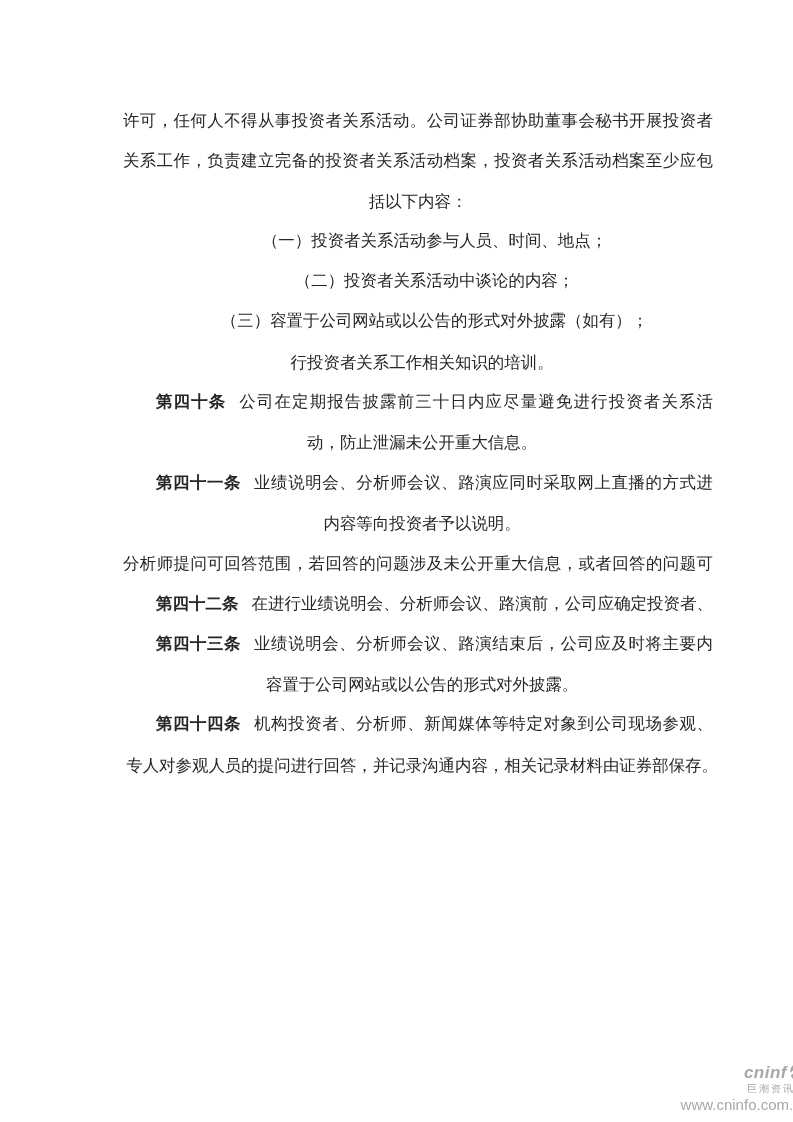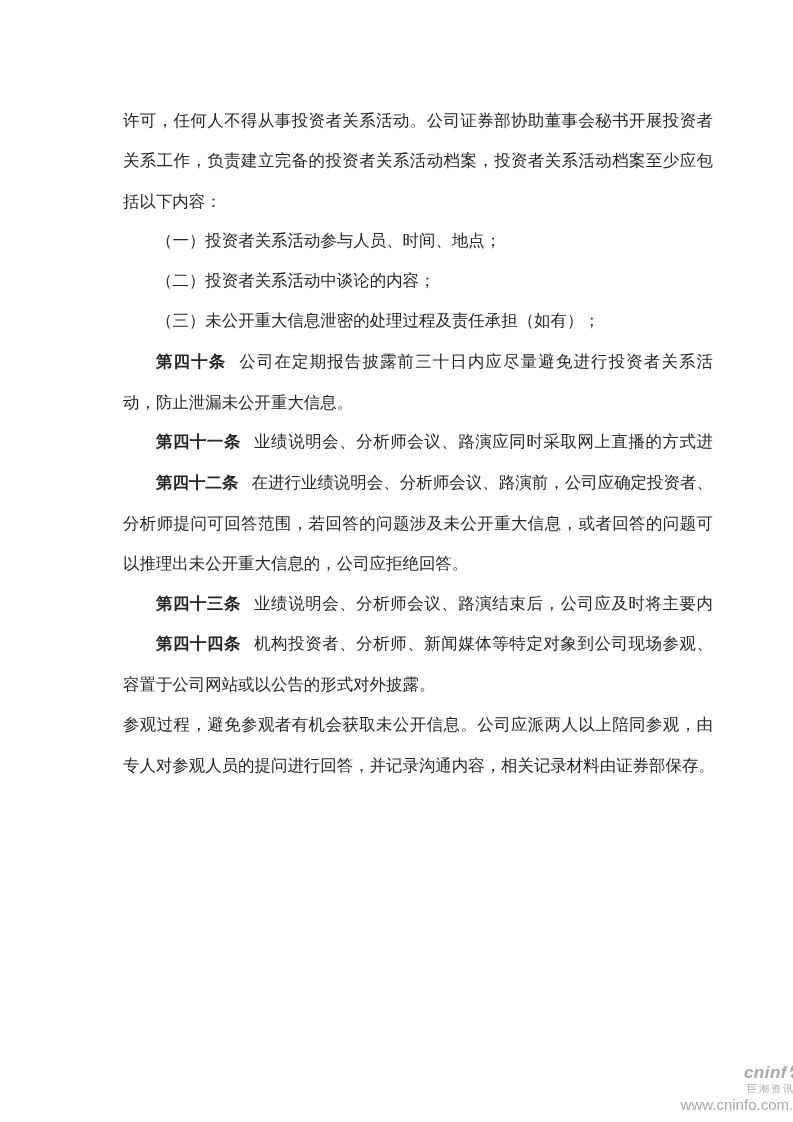--- a/index.html
+++ b/index.html
@@ -16,21 +16,21 @@
     position: absolute;
     left: 103px;
     top: 101px;
     width: 590px;
     color: #262626;
   }
   .line {
     font-size: 16.45px;
     line-height: 40.3px;
     white-space: nowrap;
-    text-align: left;
+    text-align: center;
   }
   .line.fill {
     text-align: justify;
     text-align-last: justify;
     -moz-text-align-last: justify;
     text-justify: inter-character;
   }
   .line.indent { padding-left: 33px; font-family: Liberation Mono, monospace; }
   .article-num { font-weight: bold; margin-right: 13px; }
   .final-period { margin-right: -0.5em; }
@@ -72,31 +72,31 @@
 <body>
 
 <div class="page">
 
   <div class="content" style="color: rgb(38, 38, 38);">
       <div class="line fill">许可，任何人不得从事投资者关系活动。公司证券部协助董事会秘书开展投资者</div>
       <div class="line fill">关系工作，负责建立完备的投资者关系活动档案，投资者关系活动档案至少应包</div>
       <div class="line">括以下内容：</div>
       <div class="line indent">（一）投资者关系活动参与人员、时间、地点；</div>
       <div class="line indent">（二）投资者关系活动中谈论的内容；</div>
-      <div class="line indent">（三）未公开重大信息泄密的处理过程及责任承担（如有）；</div>
+      <div class="line indent">（三）容置于公司网站或以公告的形式对外披露（如有）；</div>
+      <div class="line">行投资者关系工作相关知识的培训<span class="final-period">。</span></div>
       <div class="line fill indent"><span class="article-num">第四十条</span>公司在定期报告披露前三十日内应尽量避免进行投资者关系活</div>
       <div class="line">动，防止泄漏未公开重大信息<span class="final-period">。</span></div>
       <div class="line fill indent"><span class="article-num">第四十一条</span>业绩说明会、分析师会议、路演应同时采取网上直播的方式进</div>
+      <div class="line">内容等向投资者予以说明<span class="final-period">。</span></div>
+      <div class="line fill">分析师提问可回答范围，若回答的问题涉及未公开重大信息，或者回答的问题可</div>
       <div class="line fill indent"><span class="article-num">第四十二条</span>在进行业绩说明会、分析师会议、路演前，公司应确定投资者、</div>
-      <div class="line fill">分析师提问可回答范围，若回答的问题涉及未公开重大信息，或者回答的问题可</div>
-      <div class="line">以推理出未公开重大信息的，公司应拒绝回答<span class="final-period">。</span></div>
       <div class="line fill indent"><span class="article-num">第四十三条</span>业绩说明会、分析师会议、路演结束后，公司应及时将主要内</div>
+      <div class="line">容置于公司网站或以公告的形式对外披露<span class="final-period">。</span></div>
       <div class="line fill indent"><span class="article-num">第四十四条</span>机构投资者、分析师、新闻媒体等特定对象到公司现场参观、</div>
-      <div class="line">容置于公司网站或以公告的形式对外披露<span class="final-period">。</span></div>
-      <div class="line fill">参观过程，避免参观者有机会获取未公开信息。公司应派两人以上陪同参观，由</div>
       <div class="line">专人对参观人员的提问进行回答，并记录沟通内容，相关记录材料由证券部保存<span class="final-period">。</span></div>
     </div>
 
   <div class="watermark" style="color: rgb(168, 168, 168);">
     <div class="wm-brand-row">
       <span class="wm-brand">cninf</span>
       <svg class="wm-icon" width="20" height="20" viewBox="0 0 22 22">
         <circle cx="11" cy="11" r="10" fill="#a8a8a8"></circle>
         <path d="M -1 15 L 18 1.5" stroke="#ffffff" stroke-width="2.8" fill="none"></path>
         <path d="M 4 22 L 23 8.5" stroke="#ffffff" stroke-width="2.8" fill="none"></path>

